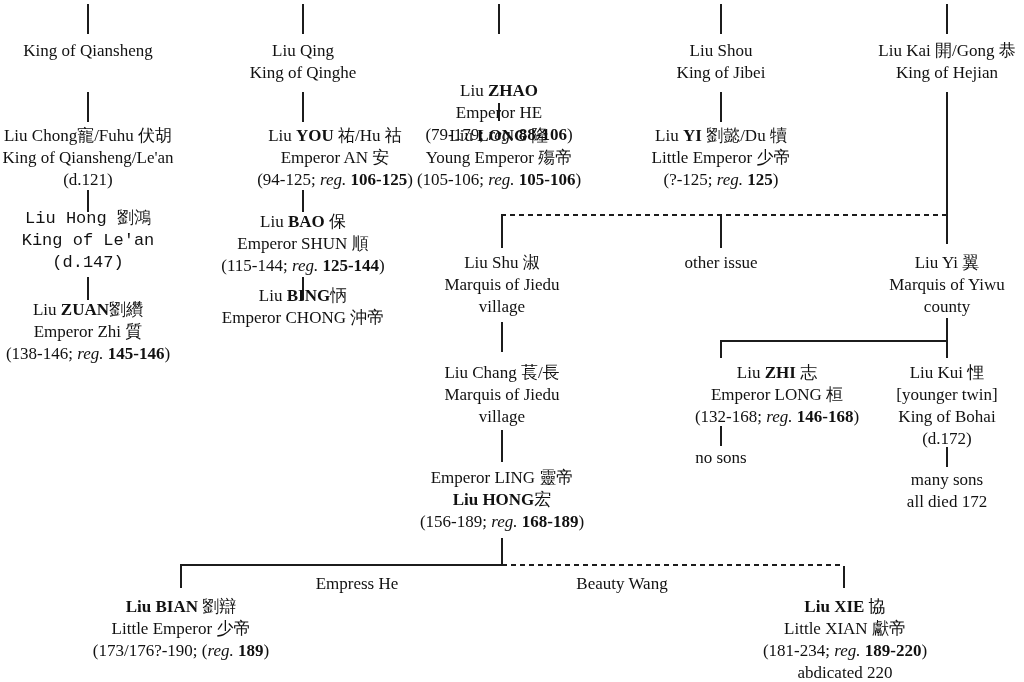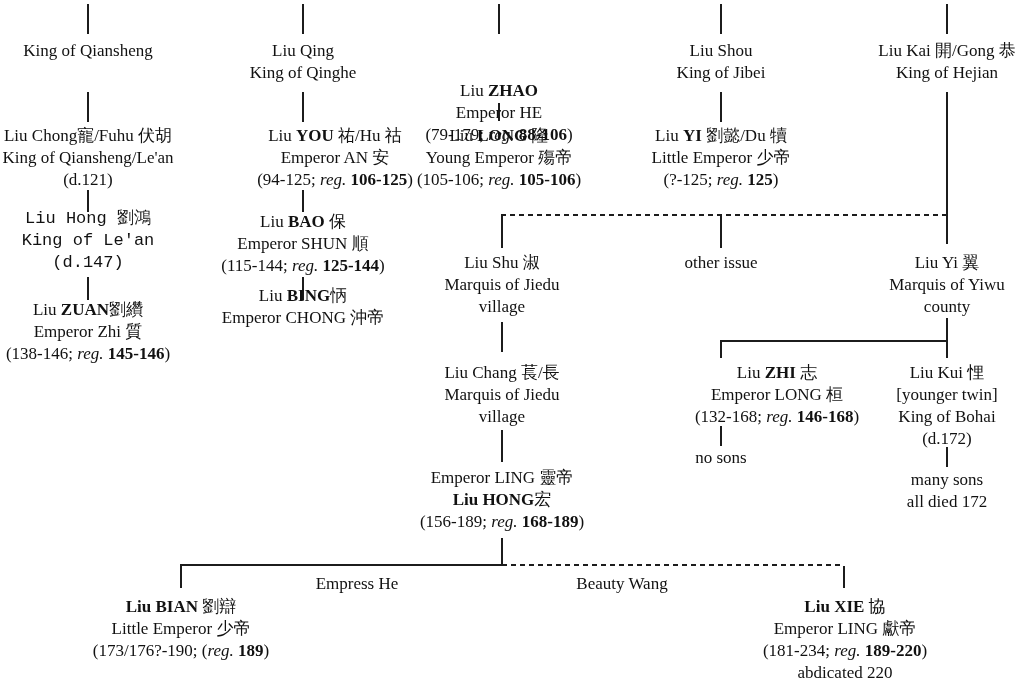--- a/index.html
+++ b/index.html
@@ -169,17 +169,17 @@
     <div class="node" style="left: 622px; top: 573px;">
       <div class="line"><span>Beauty Wang</span></div>
     </div>
     <div class="node" style="left: 181px; top: 596px;">
       <div class="line"><span class="seg-b">Liu BIAN</span><span> 劉辯</span></div>
       <div class="line"><span>Little Emperor 少帝</span></div>
       <div class="line"><span>(173/176?-190; (</span><span class="seg-i">reg. </span><span class="seg-b">189</span><span>)</span></div>
     </div>
     <div class="node" style="left: 845px; top: 596px;">
       <div class="line"><span class="seg-b">Liu XIE</span><span> 協</span></div>
-      <div class="line"><span>Emperor LING 獻帝</span></div>
+      <div class="line"><span>Little XIAN 獻帝</span></div>
       <div class="line"><span>(181-234; </span><span class="seg-i">reg. </span><span class="seg-b">189-220</span><span>)</span></div>
       <div class="line"><span>abdicated 220</span></div>
     </div>
   </div>
 
 </body></html>

